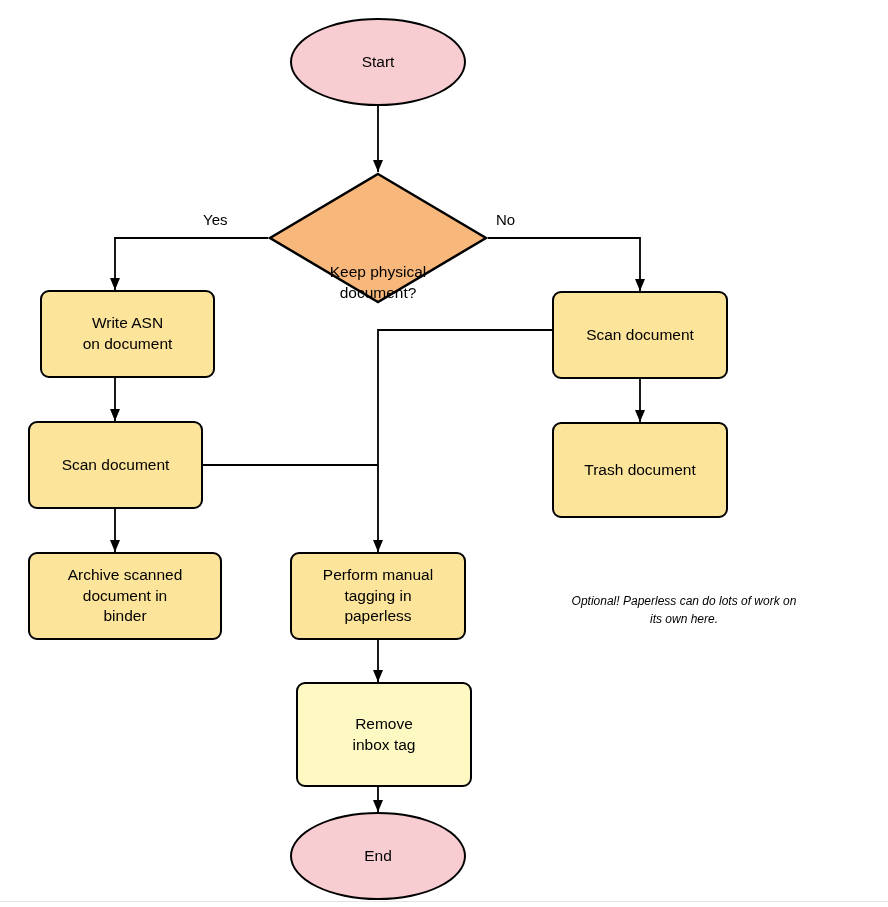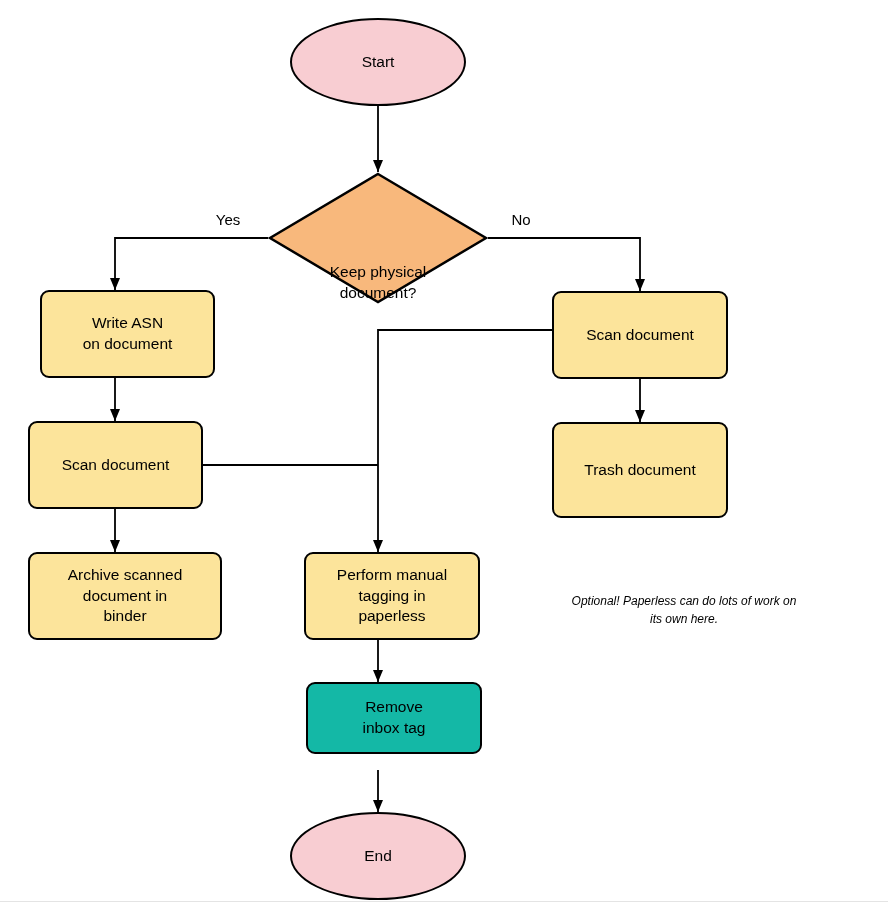--- a/index.html
+++ b/index.html
@@ -41,21 +41,21 @@
   }
   .decision-wrap { background: transparent; border: none; }
   .decision-wrap svg {
     position: absolute;
     left: 0; top: 0;
   }
   .decision-wrap .label { position: relative; z-index: 1; }
   .edge-label {
     position: absolute;
     width: 50px;
-    text-align: center;
+    text-align: left;
     font-size: 15px;
   }
   .annotation {
     position: absolute;
     left: 483px;
     top: 592px;
     width: 402px;
     font-size: 12px;
     font-style: italic;
     line-height: 1.5;
@@ -124,27 +124,27 @@
   </div>
 
   <div class="node process" style="left: 552px; top: 291px; width: 176px; height: 88px; background-color: rgb(252, 228, 155);">
     <span class="label">Scan document</span>
   </div>
 
   <div class="node process" style="left: 552px; top: 422px; width: 176px; height: 96px; background-color: rgb(252, 228, 155);">
     <span class="label">Trash document</span>
   </div>
 
-  <div class="node process" style="left: 304px; top: 552px; width: 176px; height: 88px; background-color: rgb(252, 228, 155);">
+  <div class="node process" style="left: 290px; top: 552px; width: 176px; height: 88px; background-color: rgb(252, 228, 155);">
     <span class="label">Perform manual
 tagging in
 paperless</span>
   </div>
 
-  <div class="node process" style="left: 306px; top: 682px; width: 176px; height: 72px; background-color: #14b8a6;">
+  <div class="node process" style="left: 296px; top: 682px; width: 176px; height: 105px; background-color: #fef9c3;">
     <span class="label">Remove
 inbox tag</span>
   </div>
 
   <div class="node terminal" style="left: 290px; top: 812px; width: 176px; height: 88px; background-color: rgb(248, 205, 210);">
     <span class="label">End</span>
   </div>
 
   <div class="edge-label" style="left:203px; top:211px;">Yes</div>
   <div class="edge-label" style="left:496px; top:211px;">No</div>

